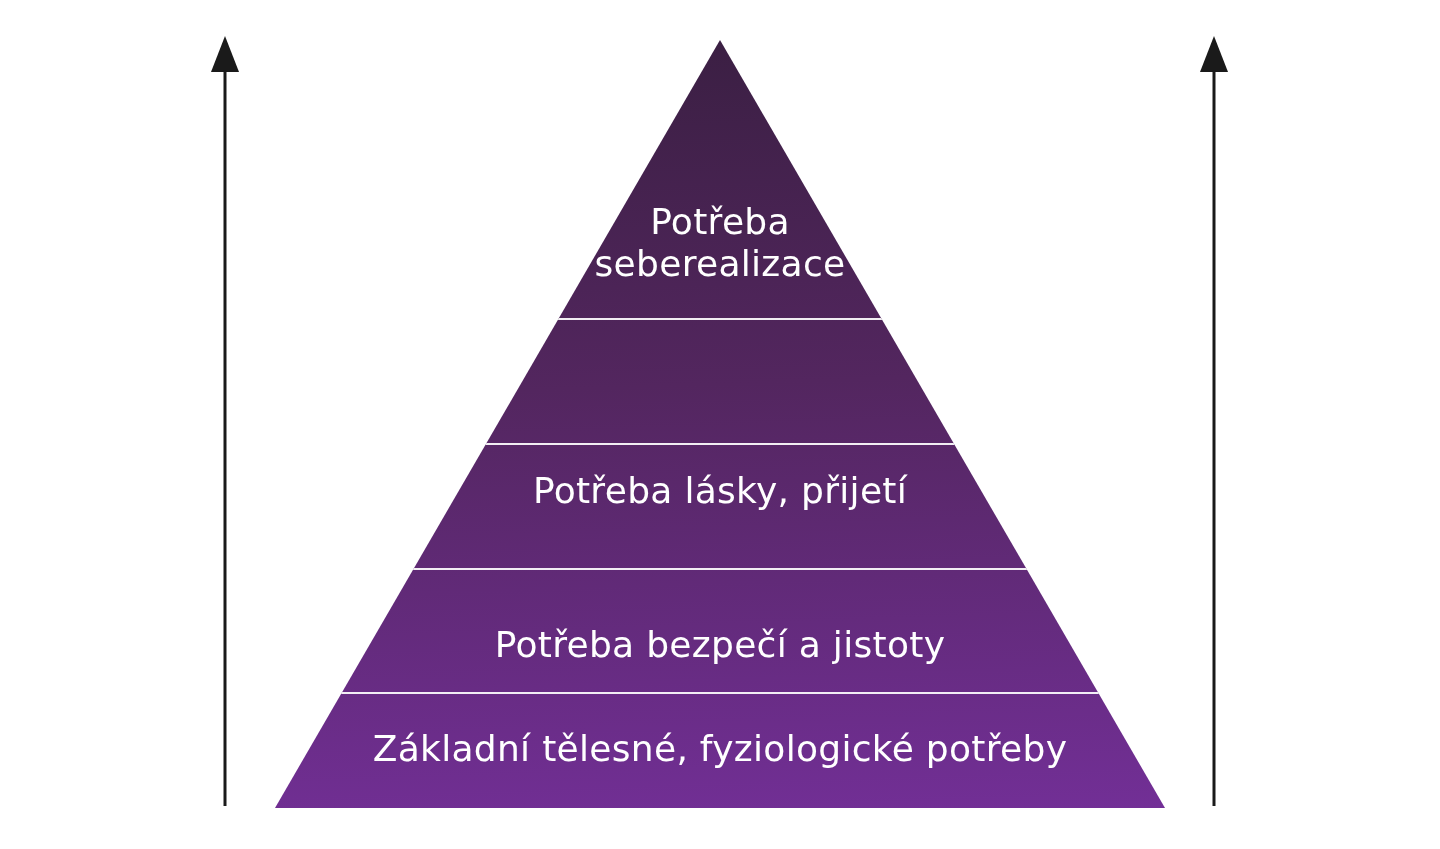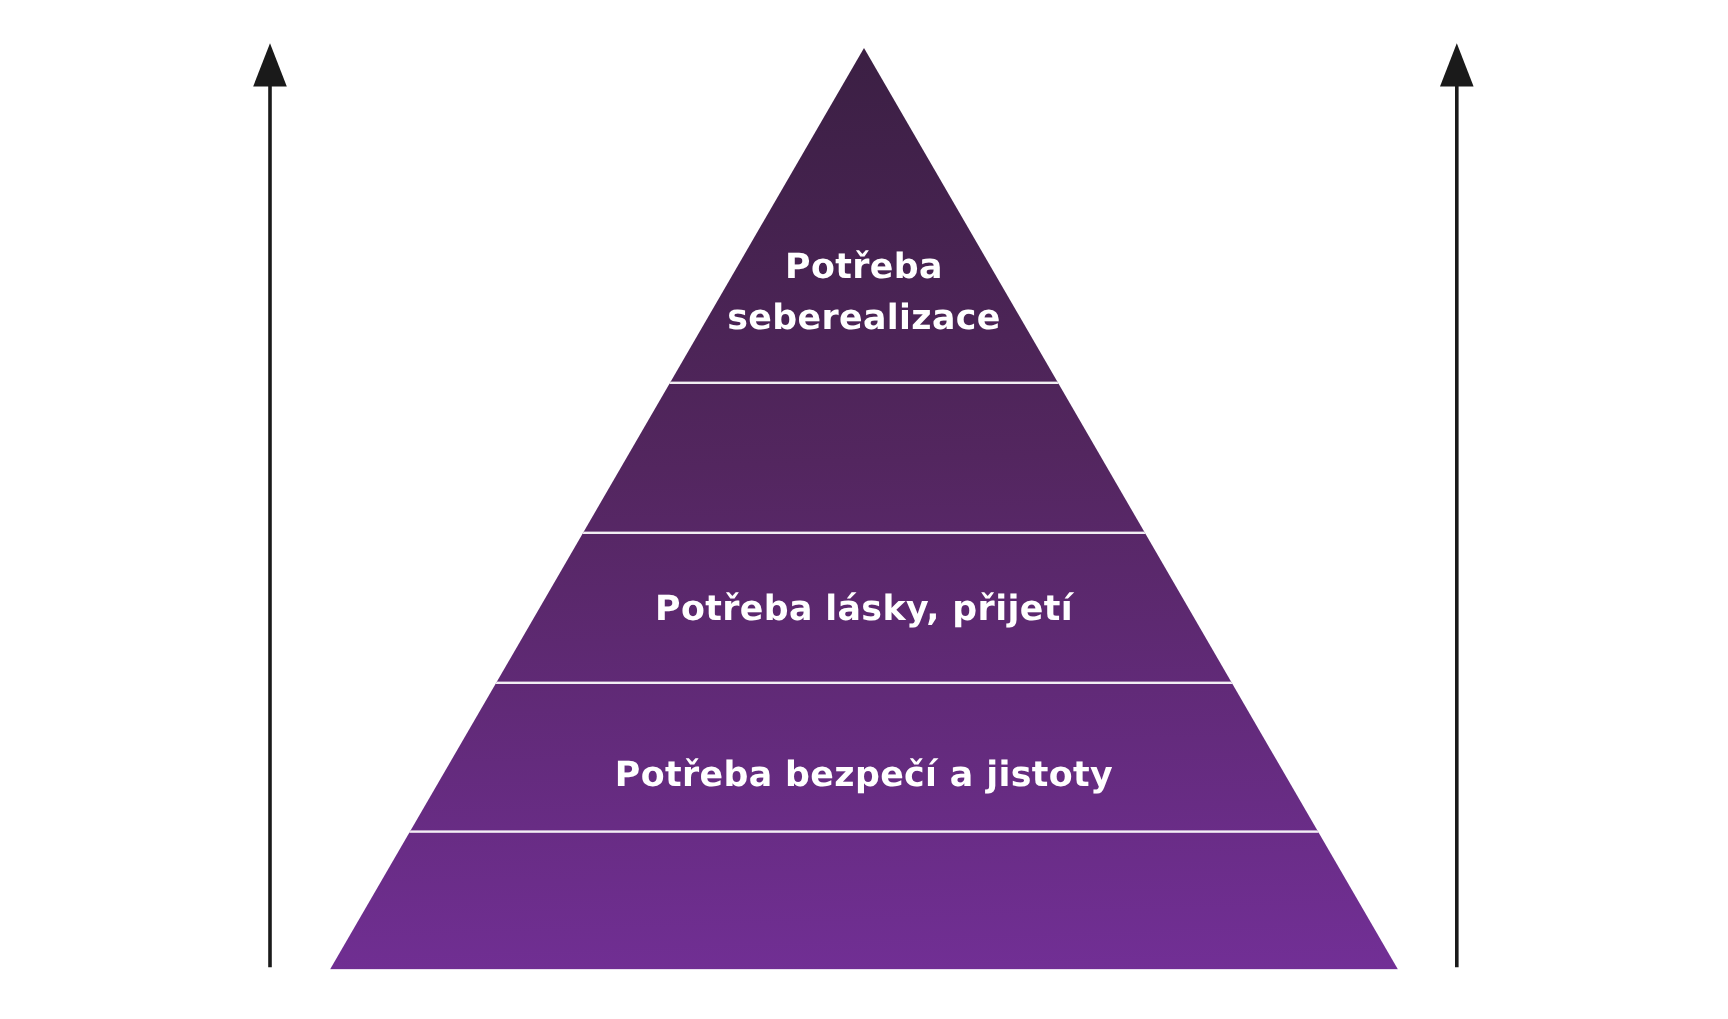--- a/index.html
+++ b/index.html
@@ -64,29 +64,29 @@
   .d2{top:403px;}
   .d3{top:528px;}
   .d4{top:652px;}
 
   .level-label{
     position:absolute;
     left:0;
     width:100%;
     text-align:center;
     color:var(--label-text);
-    font-weight:bold;
-    font-size:29px;
+    font-weight:normal;
+    font-size:36px;
     line-height:42px;
     letter-spacing:.3px;
     pointer-events:none;
   }
   .l1{top:161px;}
   .l2{top:294px;}
-  .l3{top:430px;margin-top:16px;}
+  .l3{top:430px;}
   .l4{top:584px;}
   .l5{top:688px;}
 </style>
 </head>
 <body>
 
 <div class="canvas">
 
   <svg class="arrow arrow-left" viewBox="0 0 44 790" aria-hidden="true">
     <line x1="22" y1="776" x2="22" y2="34" stroke="#1a1a1a" stroke-width="3"></line>
@@ -116,15 +116,18 @@
     </div>
 
     <div class="level-label l3">
       <div>Potřeba lásky, přijetí</div>
     </div>
 
     <div class="level-label l4">
       <div>Potřeba bezpečí a jistoty</div>
     </div>
 
+    <div class="level-label l5">
+      <div>Základní tělesné, fyziologické potřeby</div>
+    </div>
 
   </div>
 </div>
 
 </body></html>

